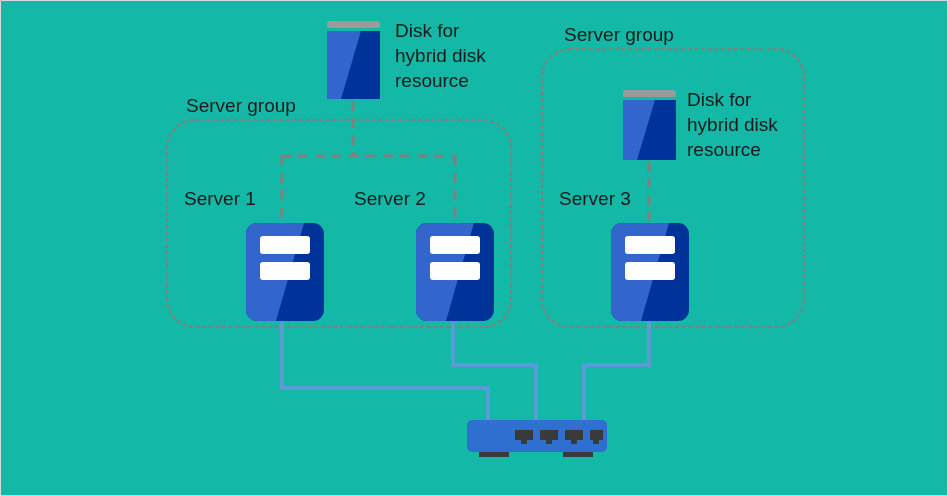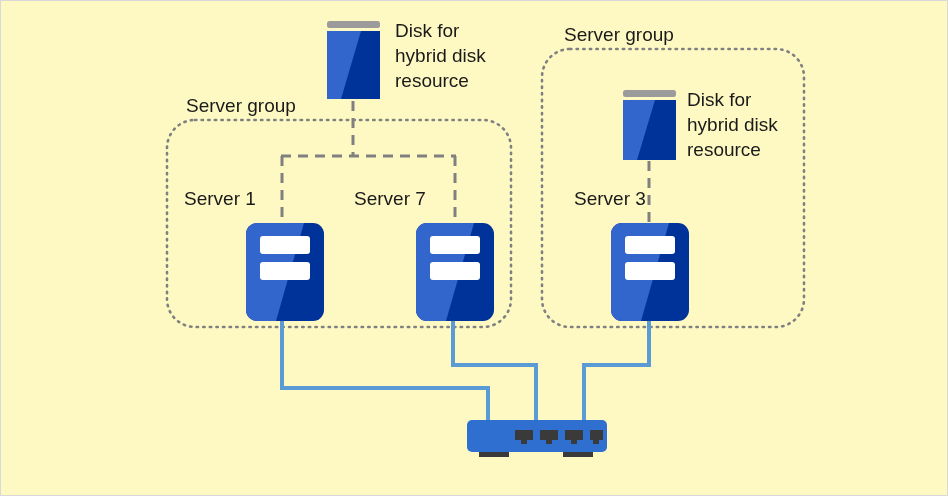--- a/index.html
+++ b/index.html
@@ -4,21 +4,21 @@
 <style>
   html, body {
     margin: 0;
     padding: 0;
     background: #ffffff;
   }
   #canvas {
     position: relative;
     width: 948px;
     height: 496px;
-    background: #fef9c3;
+    background: #14b8a6;
     border: 1px solid #d9d9d9;
     box-sizing: border-box;
     overflow: hidden;
     font-family: "Liberation Sans", sans-serif;
   }
   #svg-layer {
     position: absolute;
     left: 0;
     top: 0;
     width: 948px;
@@ -145,18 +145,18 @@
   <div class="label label-multi" style="left:686px; top:86px; width:120px;">Disk for
 hybrid disk
 resource</div>
 
   <div class="label" style="left:185px; top:92px;">Server group</div>
 
   <div class="label" style="left:563px; top:21px;">Server group</div>
 
   <div class="label" style="left:183px; top:185px;">Server 1</div>
 
-  <div class="label" style="left:353px; top:185px;">Server 7</div>
+  <div class="label" style="left:353px; top:185px;">Server 2</div>
 
-  <div class="label" style="left:558px; top:185px;margin-left:15px;">Server 3</div>
+  <div class="label" style="left:558px; top:185px;">Server 3</div>
 
 
 </div>
 
 </body></html>

